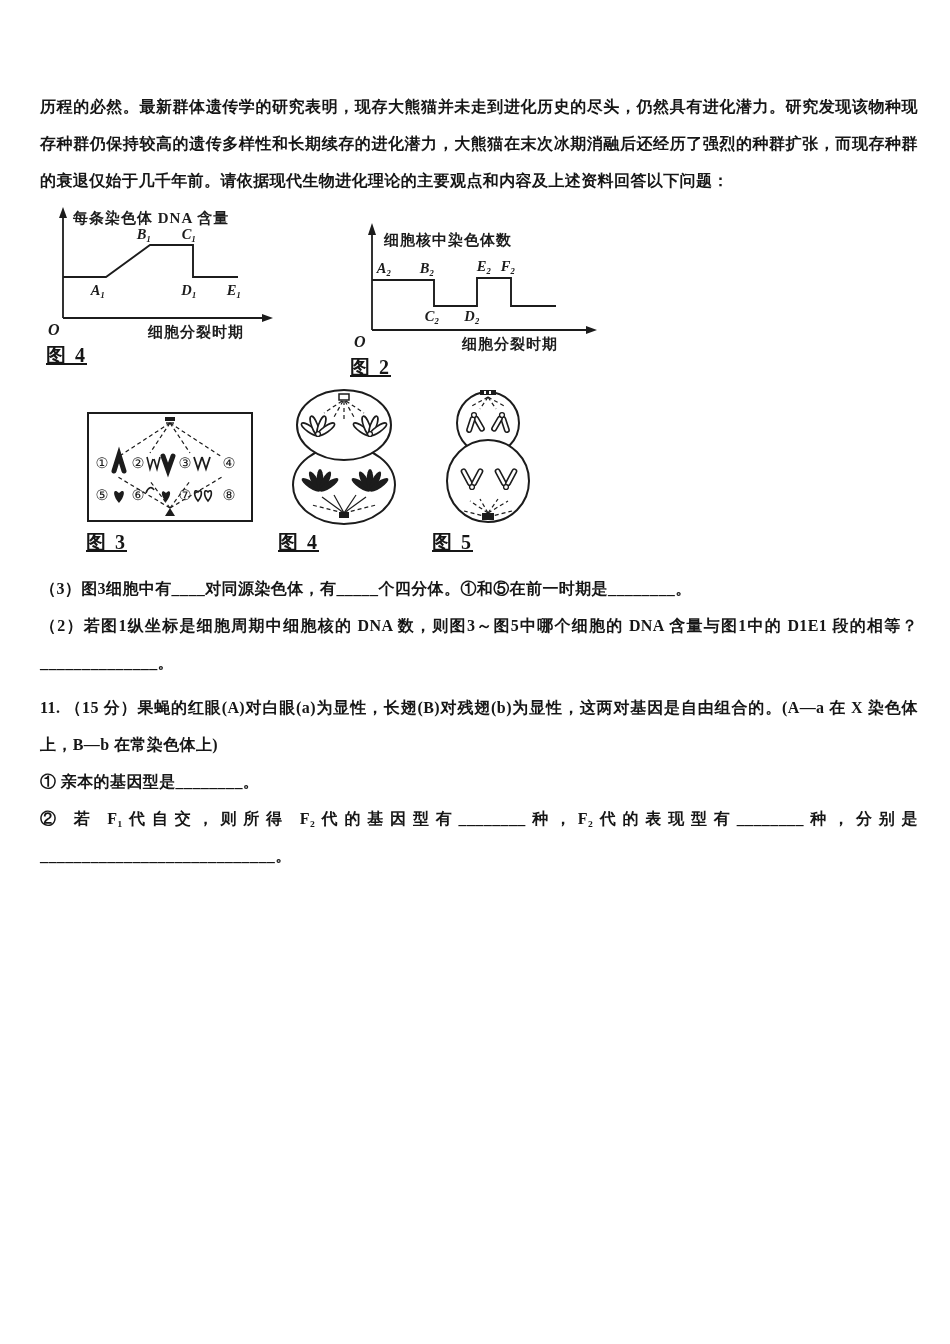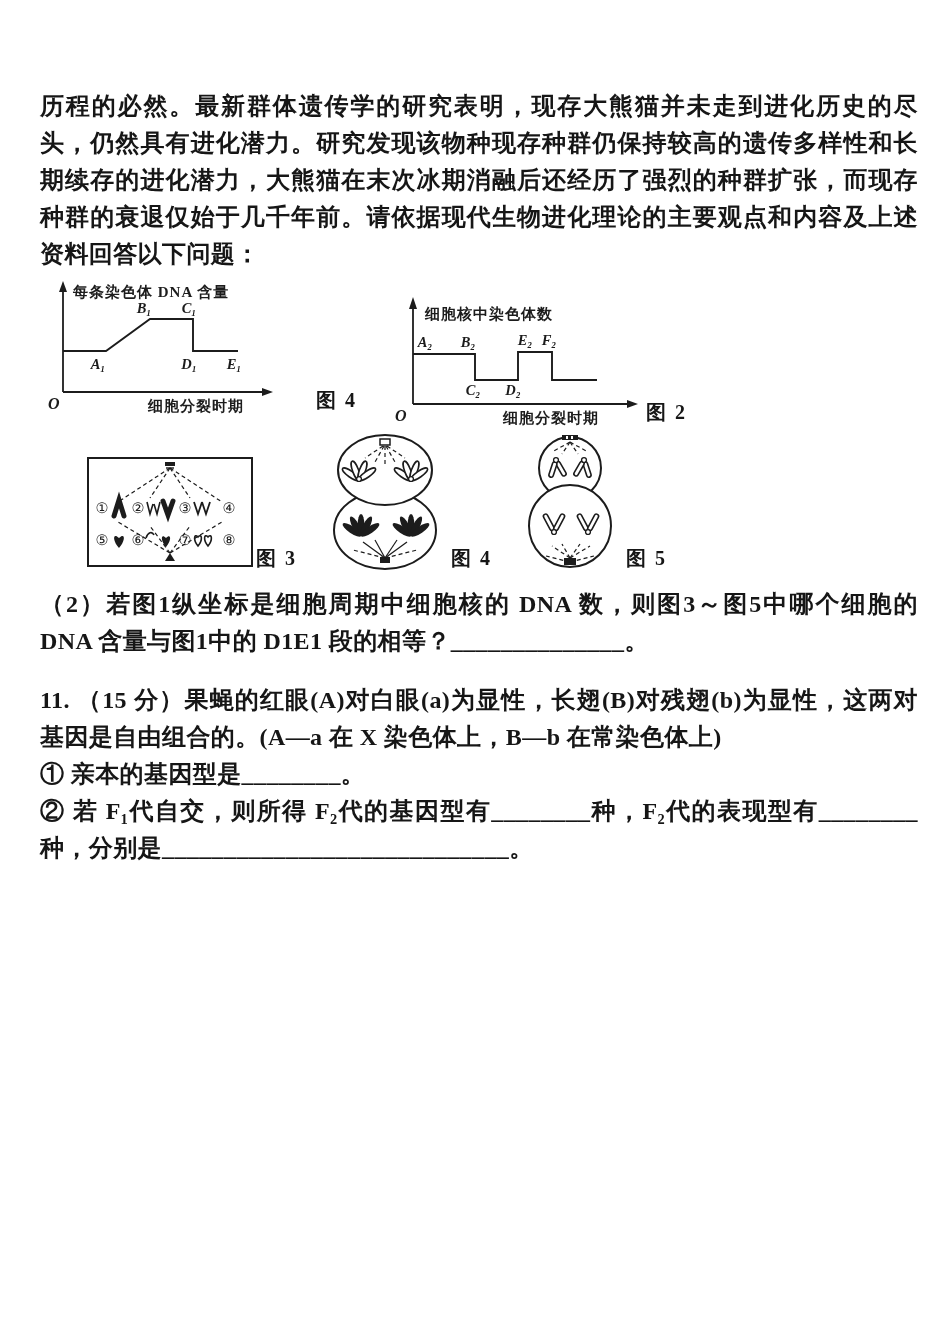--- a/index.html
+++ b/index.html
@@ -8,31 +8,31 @@
     width:950px;height:1344px;
     background:#ffffff;
     overflow:hidden;
     box-sizing:border-box;
     padding:88px 32px 0 40px;
     font-family:"Liberation Serif","DejaVu Serif",serif;
     color:#161616;
   }
   .line{
     margin:0;
-    font-size:24px;
+    font-size:16px;
     font-weight:bold;
     line-height:37px;
     letter-spacing:0.4px;
     text-align:justify;
     color:#161616;
   }
   .fig-row{display:flex;align-items:flex-start;}
   .fig-row1{margin:6px 0 2px 6px;gap:34px;}
   .fig-row2{margin:4px 0 14px 46px;gap:22px;align-items:flex-end;}
-  .fig-block{display:flex;flex-direction:row;align-items:flex-end;}
+  .fig-block{display:flex;flex-direction:column;align-items:flex-start;text-decoration:underline;}
   .fig-caption{
     font-size:20px;font-weight:bold;letter-spacing:2px;
     margin-top:2px;color:#161616;
   }
   svg{display:block;}
   svg text{
     font-family:"Liberation Serif","DejaVu Serif",serif;
     font-weight:bold;fill:#1c1c1c;
   }
   .axis-label{font-size:15px;letter-spacing:1px;}
@@ -243,19 +243,20 @@
           <line class="dash" x1="56" y1="128" x2="66" y2="114"></line>
           <line class="dash" x1="56" y1="128" x2="76" y2="116"></line>
           <line class="dash" x1="56" y1="132" x2="32" y2="126"></line>
           <line class="dash" x1="56" y1="132" x2="80" y2="126"></line>
         </g>
       </svg>
       <div class="fig-caption">图 5</div>
     </div>
   </div>
 
+  <p class="line">（3）图3细胞中有____对同源染色体，有_____个四分体。①和⑤在前一时期是________。</p>
   <p class="line">（2）若图1纵坐标是细胞周期中细胞核的 DNA 数，则图3～图5中哪个细胞的 DNA 含量与图1中的 D1E1 段的相等？______________。</p>
 
-  <p class="line" style="margin-top:22px">11. （15 分）果蝇的红眼(A)对白眼(a)为显性，长翅(B)对残翅(b)为显性，这两对基因是自由组合的。(A—a 在 X 染色体上，B—b 在常染色体上)</p>
+  <p class="line" style="margin-top:8px">11. （15 分）果蝇的红眼(A)对白眼(a)为显性，长翅(B)对残翅(b)为显性，这两对基因是自由组合的。(A—a 在 X 染色体上，B—b 在常染色体上)</p>
   <p class="line">① 亲本的基因型是________。</p>
   <p class="line">② 若 F₁代自交，则所得 F₂代的基因型有________种，F₂代的表现型有________种，分别是____________________________。</p>
 
 </div>
 
 </body></html>

